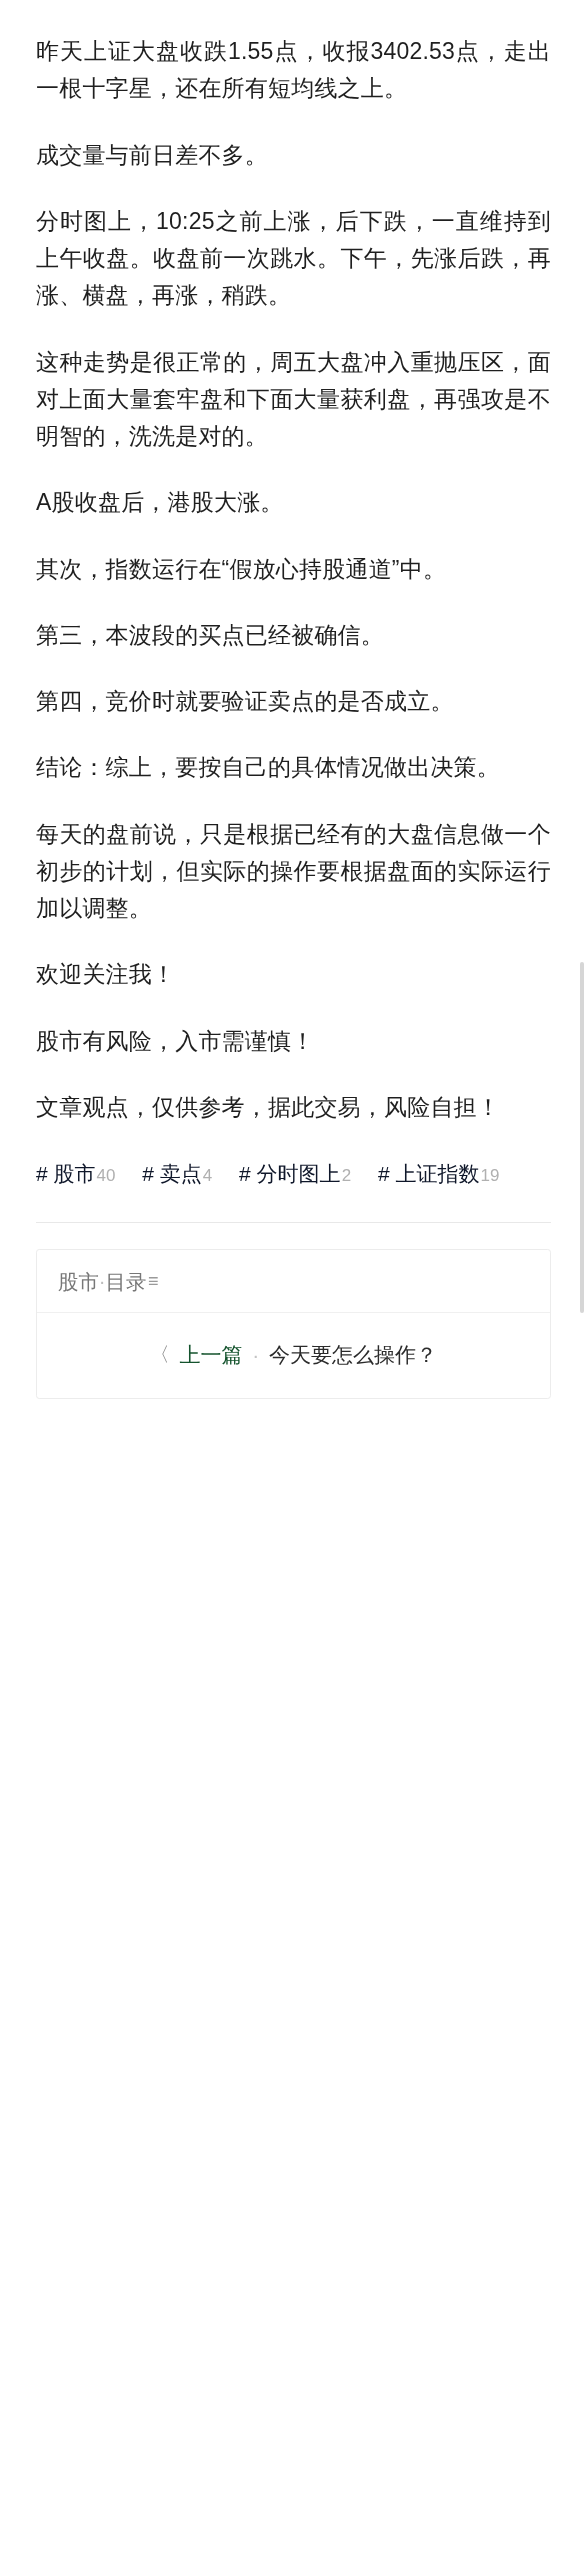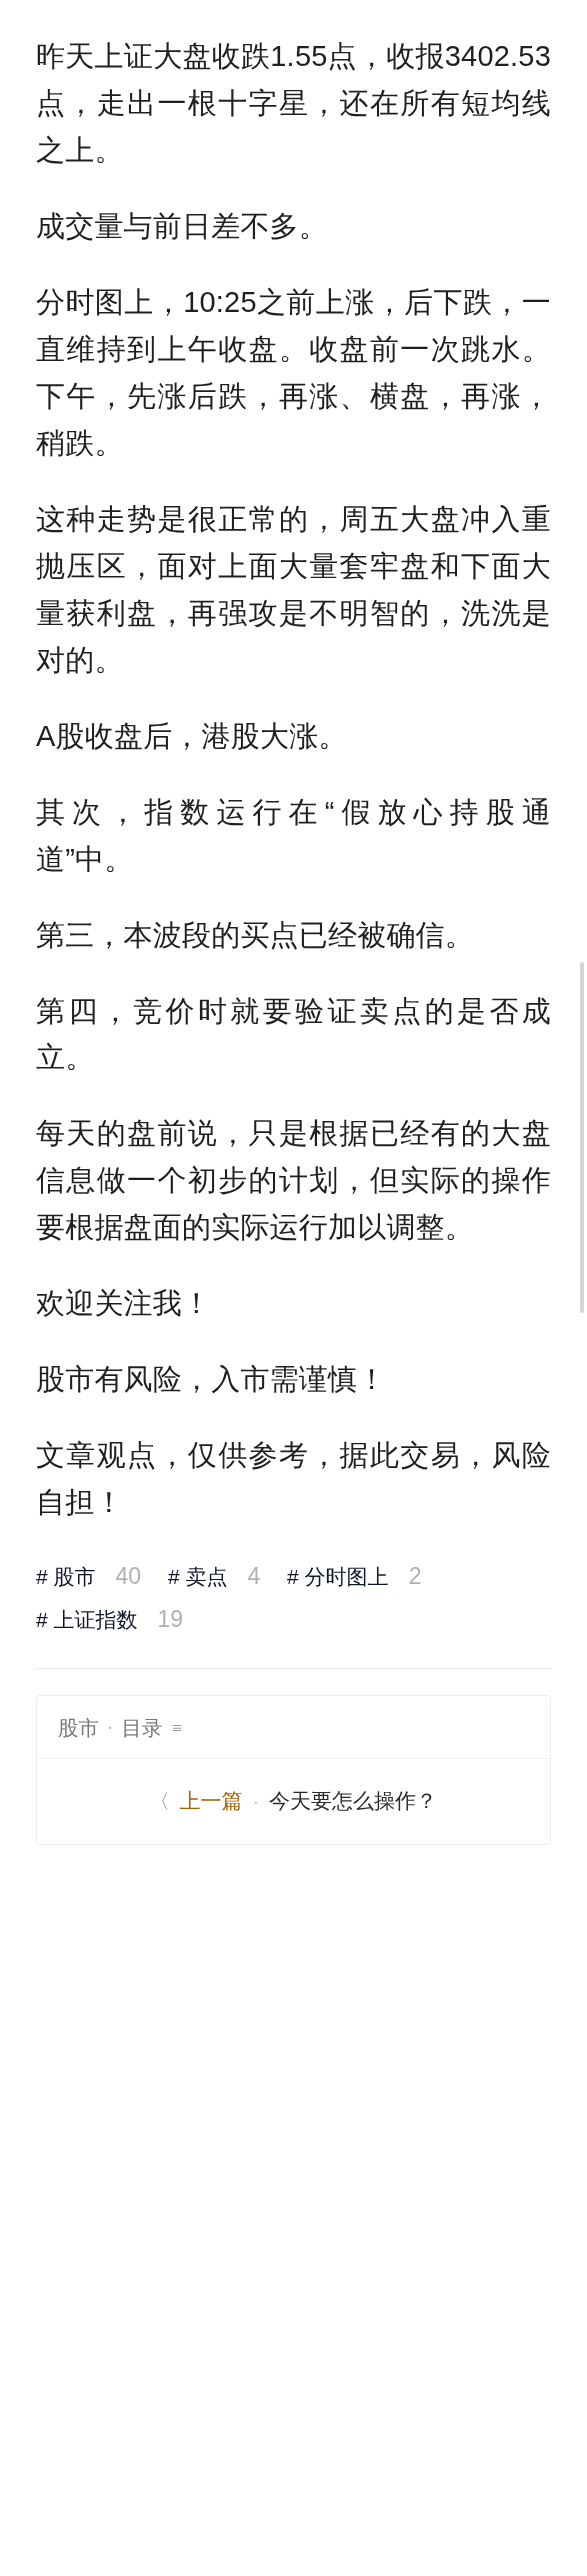--- a/index.html
+++ b/index.html
@@ -14,21 +14,21 @@
     color: #1a1a1a;
   }
   .page {
     width: 587px;
     min-height: 2576px;
     background: #ffffff;
     position: relative;
     padding: 33px 36px 0 36px;
   }
   .article-body {
-    font-size: 29px;
+    font-size: 23px;
     line-height: 1.62;
     color: #1f1f1f;
     letter-spacing: 0.2px;
   }
   .article-body p {
     margin: 0 0 29px 0;
     text-align: justify;
     text-justify: inter-ideograph;
   }
   .tags {
@@ -37,41 +37,40 @@
     font-size: 21px;
     line-height: 1.85;
     color: #8c8c8c;
   }
   .tag {
     display: inline-block;
     margin-right: 21px;
     white-space: nowrap;
   }
   .tag .tag-name { color: #0f172a; }
-  .tag .tag-count { color: #b0b0b0; margin-left: 20px; font-size: 23px; }
+  .tag .tag-count { color: #b0b0b0; margin-left: 1px; font-size: 17px; }
   .divider {
     height: 0.8px;
     background: #e8e8e8;
     margin: 28px 0 0 0;
     width: 100%;
   }
   .footer-card {
     margin-top: 26px;
     border: 0.8px solid #ececec;
     border-radius: 3.3px;
     background: #ffffff;
   }
   .footer-meta {
     padding: 18px 21px 16.3px 21px;
     font-size: 20.4px;
     color: #777777;
     display: flex;
     align-items: center;
-    gap: 8px;
-    font-family: Liberation Serif, serif;
+    gap: 0;
   }
   .footer-meta .sep { color: #bdbdbd; }
   .footer-meta .list-icon {
     display: inline-block;
     font-size: 18px;
     color: #9a9a9a;
     margin-left: 1.6px;
   }
   .footer-nav {
     border-top: 0.8px solid #f0f0f0;
@@ -80,21 +79,21 @@
     align-items: center;
     justify-content: center;
     gap: 9.8px;
     font-size: 21px;
     color: #3a3a3a;
   }
   .footer-nav .chev {
     color: #8a8a8a;
     font-size: 19.6px;
   }
-  .footer-nav .prev-label { color: #a16207; }
+  .footer-nav .prev-label { color: #14532d; }
   .footer-nav .dot { color: #c4c4c4; }
   .footer-nav .prev-title { color: #2b2b2b; font-family: Liberation Mono, monospace; }
   .scrollbar {
     position: absolute;
     right: 3.3px;
     top: 962px;
     width: 4.1px;
     height: 351px;
     border-radius: 2.4px;
     background: #d6d6d6;
@@ -107,20 +106,21 @@
 
   <div class="article-body">
     <p>昨天上证大盘收跌1.55点，收报3402.53点，走出一根十字星，还在所有短均线之上。</p>
     <p>成交量与前日差不多。</p>
     <p>分时图上，10:25之前上涨，后下跌，一直维持到上午收盘。收盘前一次跳水。下午，先涨后跌，再涨、横盘，再涨，稍跌。</p>
     <p>这种走势是很正常的，周五大盘冲入重抛压区，面对上面大量套牢盘和下面大量获利盘，再强攻是不明智的，洗洗是对的。</p>
     <p>A股收盘后，港股大涨。</p>
     <p>其次，指数运行在“假放心持股通道”中。</p>
     <p>第三，本波段的买点已经被确信。</p>
     <p>第四，竞价时就要验证卖点的是否成立。</p>
+    <p>结论：综上，要按自己的具体情况做出决策。</p>
     <p>每天的盘前说，只是根据已经有的大盘信息做一个初步的计划，但实际的操作要根据盘面的实际运行加以调整。</p>
     <p>欢迎关注我！</p>
     <p>股市有风险，入市需谨慎！</p>
     <p>文章观点，仅供参考，据此交易，风险自担！</p>
   </div>
 
   <div class="tags">
     <span class="tag"><span class="tag-name"># 股市</span><span class="tag-count">40</span></span>
     <span class="tag"><span class="tag-name"># 卖点</span><span class="tag-count">4</span></span>
     <span class="tag"><span class="tag-name"># 分时图上</span><span class="tag-count">2</span></span>

